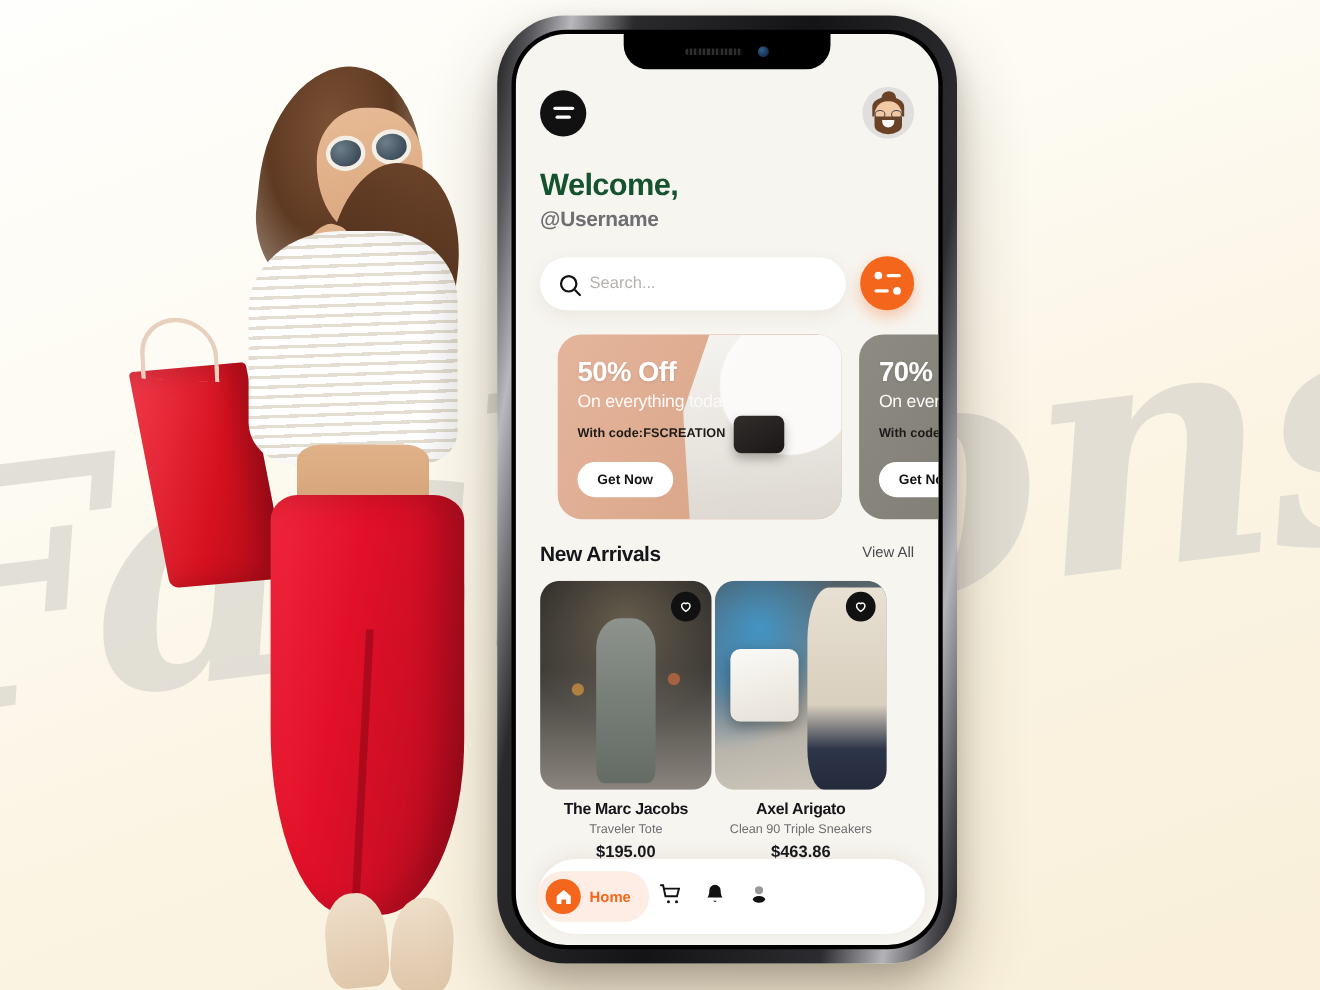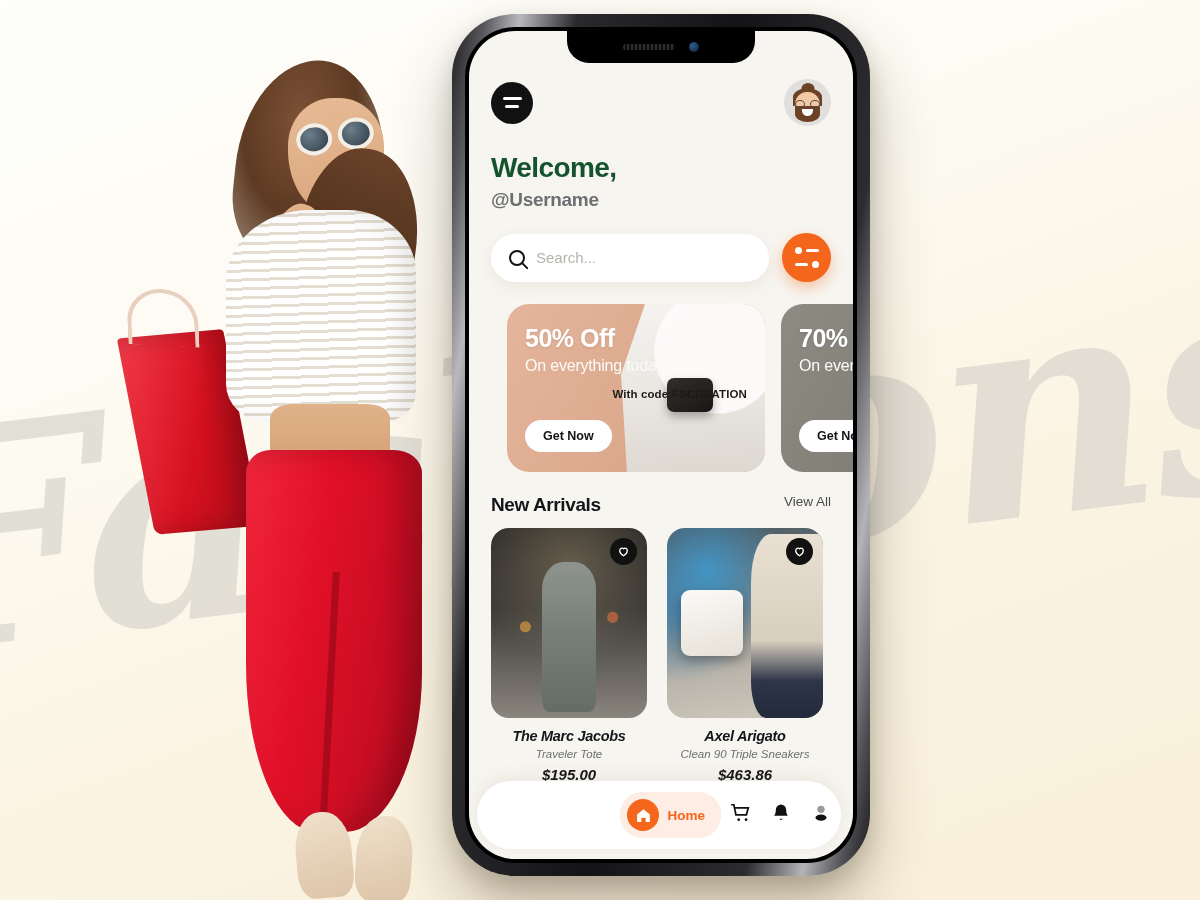--- a/index.html
+++ b/index.html
@@ -210,35 +210,35 @@
   .promo .art::after{
     content:""; position:absolute; left:46px; top:74px; width:46px; height:34px;
     border-radius:7px; background:linear-gradient(150deg,#2d2b2a,#131212);
     box-shadow:0 5px 10px rgba(0,0,0,.3);
   }
   .p-title{ position:relative; z-index:2; font-size:25px; font-weight:700;
     color:#fff; letter-spacing:-.5px; text-shadow:0 1px 3px rgba(0,0,0,.10); }
   .p-sub{ position:relative; z-index:2; font-size:16px; color:#FBFAF8;
     margin-top:4px; letter-spacing:-.2px; }
   .p-code{ position:relative; z-index:2; font-size:11.5px; font-weight:700;
-    color:#1D1B18; margin-top:13px; letter-spacing:.1px;text-align:right; }
+    color:#1D1B18; margin-top:13px; letter-spacing:.1px; }
   .p-btn{
     position:relative; z-index:2; margin-top:auto; align-self:flex-start;
     background:#fff; color:#141414; font-size:12.5px; font-weight:700;
     padding:9px 18px; border-radius:18px; border:none; cursor:pointer;
     font-family:inherit;
   }
 
   
   .sec-head{ display:flex; justify-content:space-between; align-items:flex-start;
     margin-top:22px; }
   .sec-title{ font-size:19px; font-weight:700; color:#15151A; letter-spacing:-.4px; }
   .sec-link{ font-size:13.5px; color:#4A4A50; cursor:pointer; }
 
-  .cards{ display:flex; gap:20px; margin-top:12px;font-style:italic; }
+  .cards{ display:flex; gap:3px; margin-top:12px; }
   .card{ flex:none; width:156px; }
   .card-img{
     position:relative; width:156px; height:190px; border-radius:18px;
     overflow:hidden;
   }
   .card-img.one{
     background:
       radial-gradient(circle at 22% 52%,rgba(255,170,60,.55) 0 5px,transparent 6px),
       radial-gradient(circle at 78% 47%,rgba(255,120,60,.5) 0 5px,transparent 6px),
       radial-gradient(circle at 50% 18%,rgba(230,200,150,.28),transparent 55%),
@@ -273,23 +273,23 @@
   }
   .heart svg{ width:13px; height:13px; }
   .c-name{ text-align:center; font-size:14.5px; font-weight:700; color:#15151A;
     margin-top:10px; letter-spacing:-.3px; }
   .c-desc{ text-align:center; font-size:11.5px; color:#6E6E73; margin-top:4px; }
   .c-price{ text-align:center; font-size:15px; font-weight:700; color:#15151A;
     margin-top:6px; }
 
   
   .tabbar{
-    position:absolute; left:8px; right:12px; bottom:10px; height:68px;
+    position:absolute; left:20px; right:12px; bottom:10px; height:68px;
     background:#fff; border-radius:34px;
-    display:flex; align-items:center; justify-content:flex-end;
+    display:flex; align-items:center; justify-content:flex-start;
     box-shadow:0 -3px 18px rgba(120,100,70,.10); z-index:30;
   }
   .tab{ display:flex; align-items:center; gap:8px; cursor:pointer;
     padding:7px 9px; border-radius:22px; }
   .tab.active{ background:#FEEDE4; padding:7px 16px 7px 7px; }
   .tab-ic{ width:32px; height:32px; border-radius:50%;
     display:flex; align-items:center; justify-content:center; }
   .tab.active .tab-ic{ background:#F4661B; }
   .tab-ic svg{ width:17px; height:17px; }
   .tab-label{ font-size:13.5px; font-weight:700; color:#F4661B; }

